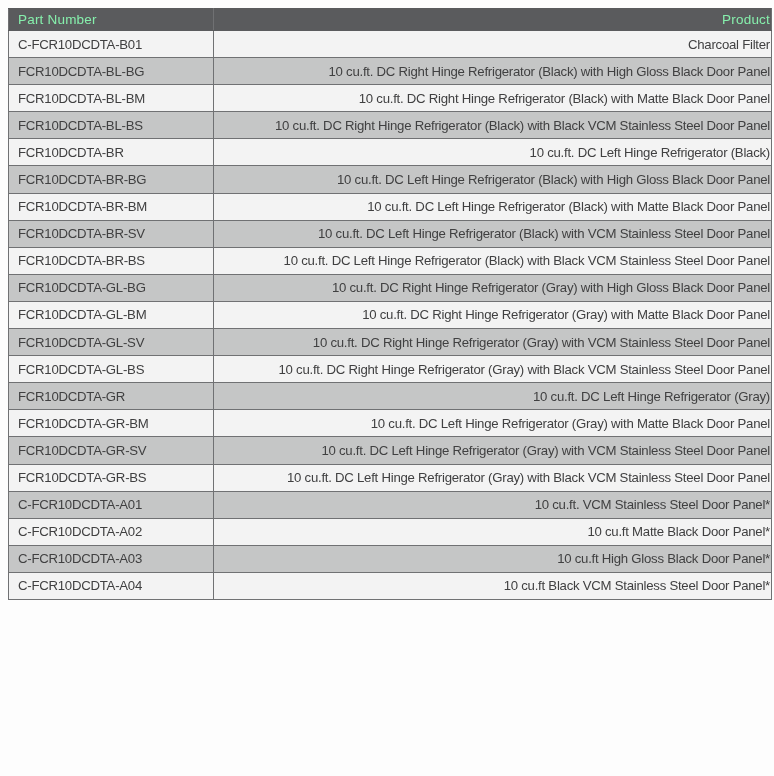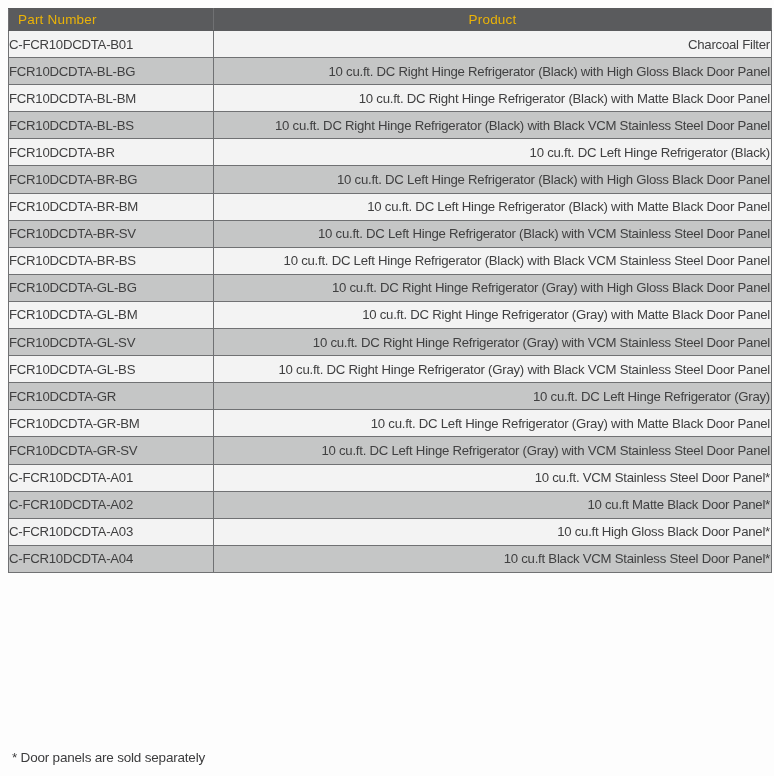--- a/index.html
+++ b/index.html
@@ -27,36 +27,36 @@
   }
   table.parts-table col.col-part { width: 205px; }
   table.parts-table th,
   table.parts-table td {
     border: 1.5px solid #707173;
     overflow: hidden;
     white-space: nowrap;
   }
   table.parts-table thead th {
     background: #5a5b5d;
-    color: #eab308;
+    color: #86efac;
     font-size: 13.5px;
     font-weight: normal;
     height: 22px;
     letter-spacing: 0.2px;
     border-color: #5a5b5d #707173;
   }
   th.part-number-header { text-align: left; padding-left: 9px; }
-  th.product-header { text-align: center; }
+  th.product-header { text-align: right; }
   table.parts-table td {
     height: 27.1px;
     font-size: 13.2px;
     color: #404041;
     letter-spacing: -0.25px;
   }
-  td.part-number-cell { padding-left: 0; font-size: 13.5px; letter-spacing: 0.1px; }
+  td.part-number-cell { padding-left: 9px; font-size: 13.5px; letter-spacing: 0.1px; }
   td.product-cell { padding-left: 14px; text-align: right; }
   tbody tr:nth-child(odd) td { background: #f3f3f3; }
   tbody tr:nth-child(even) td { background: #c5c6c6; }
   .footnote {
     position: absolute;
     left: 12px;
     top: 750px;
     font-size: 13.5px;
     color: #3c3c3d;
     letter-spacing: -0.2px;
@@ -137,33 +137,36 @@
     </tr>
         <tr>
       <td class="part-number-cell">FCR10DCDTA-GR-BM</td>
       <td class="product-cell">10 cu.ft. DC Left Hinge Refrigerator (Gray) with Matte Black Door Panel</td>
     </tr>
         <tr>
       <td class="part-number-cell">FCR10DCDTA-GR-SV</td>
       <td class="product-cell">10 cu.ft. DC Left Hinge Refrigerator (Gray) with VCM Stainless Steel Door Panel</td>
     </tr>
         <tr>
+      <td class="part-number-cell">FCR10DCDTA-GR-BS</td>
+      <td class="product-cell">10 cu.ft. DC Left Hinge Refrigerator (Gray) with Black VCM Stainless Steel Door Panel</td>
+    </tr>
+        <tr>
       <td class="part-number-cell">C-FCR10DCDTA-A01</td>
       <td class="product-cell">10 cu.ft. VCM Stainless Steel Door Panel*</td>
     </tr>
         <tr>
       <td class="part-number-cell">C-FCR10DCDTA-A02</td>
       <td class="product-cell">10 cu.ft Matte Black Door Panel*</td>
     </tr>
         <tr>
       <td class="part-number-cell">C-FCR10DCDTA-A03</td>
       <td class="product-cell">10 cu.ft High Gloss Black Door Panel*</td>
     </tr>
         <tr>
       <td class="part-number-cell">C-FCR10DCDTA-A04</td>
       <td class="product-cell">10 cu.ft Black VCM Stainless Steel Door Panel*</td>
     </tr>
       </tbody>
   </table>
 
-  <div class="footnote">* Door panels are sold separately</div>
 
 </div>
 
 </body></html>

